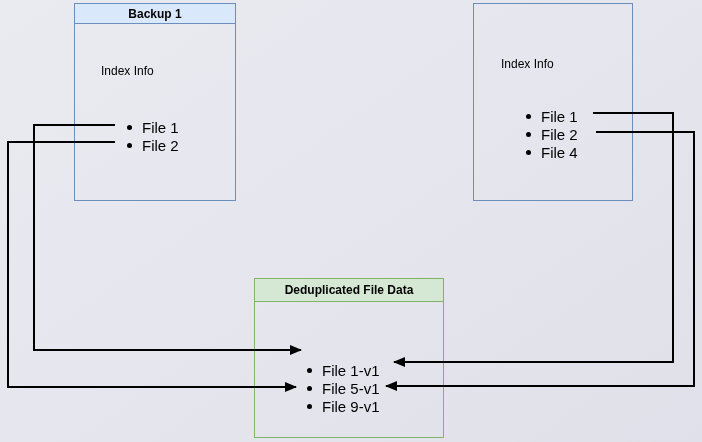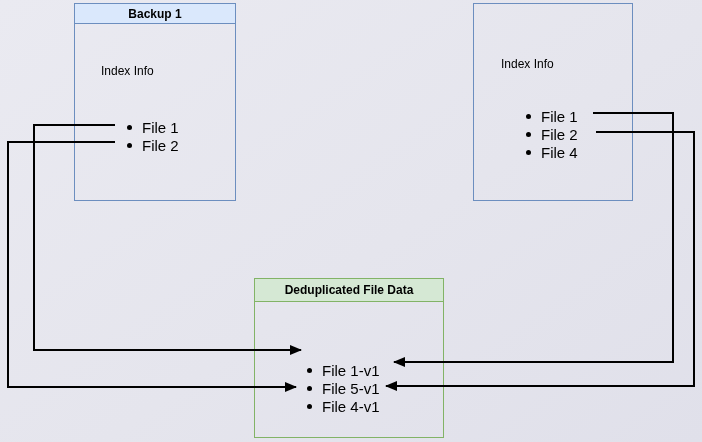--- a/index.html
+++ b/index.html
@@ -142,21 +142,21 @@
       <li>
           <span class="dot"></span>
           <span>File 1-v1</span>
         </li>
       <li>
           <span class="dot"></span>
           <span>File 5-v1</span>
         </li>
       <li>
           <span class="dot"></span>
-          <span>File 4-v1</span>
+          <span>File 9-v1</span>
         </li>
     </ul>
   </div>
 
   <svg class="wires" width="702" height="442" viewBox="0 0 702 442">
     <defs>
       <marker id="arrow" markerUnits="userSpaceOnUse" markerWidth="12" markerHeight="10" refX="11" refY="5" orient="auto">
         <path d="M0,0 L12,5 L0,10 Z" fill="#000"></path>
       </marker>
     </defs>

